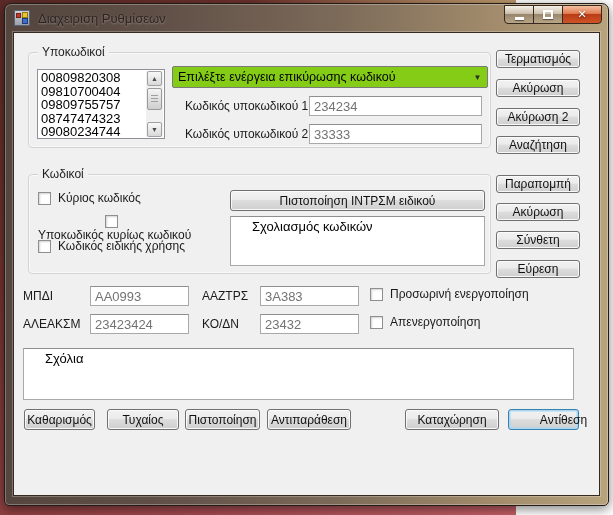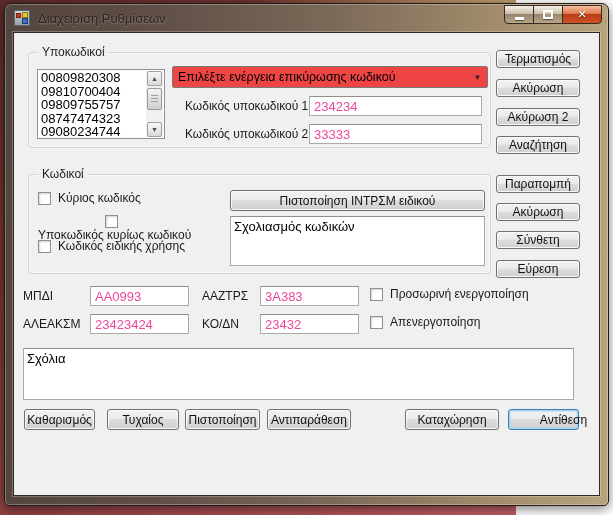--- a/index.html
+++ b/index.html
@@ -44,29 +44,29 @@
   .list-item { font-size:13px; line-height:13.5px; padding-left:3px; color:#000; white-space:nowrap; }
   .sb { position:absolute; top:1px; bottom:1px; right:1px; width:17px; background:#f0f0f0; }
   .sb-btn { position:absolute; left:1px; width:15px; height:15px; border:1px solid #a0a0a0; border-radius:2px;
     background:linear-gradient(#f8f8f8,#d9d9d9); color:#4a4a4a; font-size:7px;
     display:flex; align-items:center; justify-content:center; }
   .sb-up { top:0; } .sb-down { bottom:0; }
   .sb-thumb { position:absolute; left:1px; top:17px; width:15px; height:22px; border:1px solid #9a9a9a; border-radius:2px;
     background:linear-gradient(#f4f4f4,#cfcfcf); display:flex; align-items:center; justify-content:center; }
   .grip { width:7px; height:8px;
     background:repeating-linear-gradient(to bottom, #9f9f9f 0 1px, rgba(0,0,0,0) 1px 3px); }
-  .combo { position:absolute; height:22px; background:#ef4444; border:1px solid #7a7a7a; border-radius:2px;
+  .combo { position:absolute; height:22px; background:#84cc16; border:1px solid #7a7a7a; border-radius:2px;
     font-size:12.5px; color:#000; display:flex; align-items:center; padding-left:5px; }
   .combo-arrow { position:absolute; right:0; top:0; bottom:0; width:19px;
     display:flex; align-items:center; justify-content:center; font-size:8px; color:#2a2a2a; }
   .lbl { position:absolute; font-size:12px; color:#1a1a1a; white-space:nowrap; }
   .tb { position:absolute; height:20px; border:1px solid #a9a9a9; border-top-color:#8f8f8f; background:#fff;
-    font-size:13px; padding:8px 4px; color:#ec4899; }
+    font-size:13px; padding:8px 4px; color:#737373; }
   .ta { position:absolute; border:1px solid #a9a9a9; border-top-color:#8f8f8f; background:#fff;
-    font-size:13px; padding:2px 3px; color:#000; resize:none; overflow:hidden; }
+    font-size:13px; padding:2px 21px; color:#000; resize:none; overflow:hidden; }
   .checkrow { position:absolute; display:flex; align-items:center; font-size:12px; color:#1a1a1a; white-space:nowrap; }
   .check { width:13px; height:13px; background:#fff; border:1px solid #8e8f8f; margin-right:7px;
     box-shadow:inset 1px 1px 2px rgba(0,0,0,.18); flex:none; }
   .btn { position:absolute; border:1px solid #707070; border-radius:3px;
     background:linear-gradient(to bottom, #f2f2f2 0%, #ebebeb 45%, #dddddd 50%, #cfcfcf 100%);
     box-shadow:inset 0 0 0 1px rgba(252,252,252,.9);
     font-size:12px; color:#111; display:flex; align-items:center; justify-content:center; white-space:nowrap; }
   .btn.default { border-color:#3c7fb1; box-shadow:inset 0 0 0 1px #a8d8f0, inset 0 0 0 2px rgba(168,216,240,.55);padding-left:40px; }
   .side-btn { left:482px; width:84px; height:18px; }
   .bot-btn { top:376px; height:21px; }

